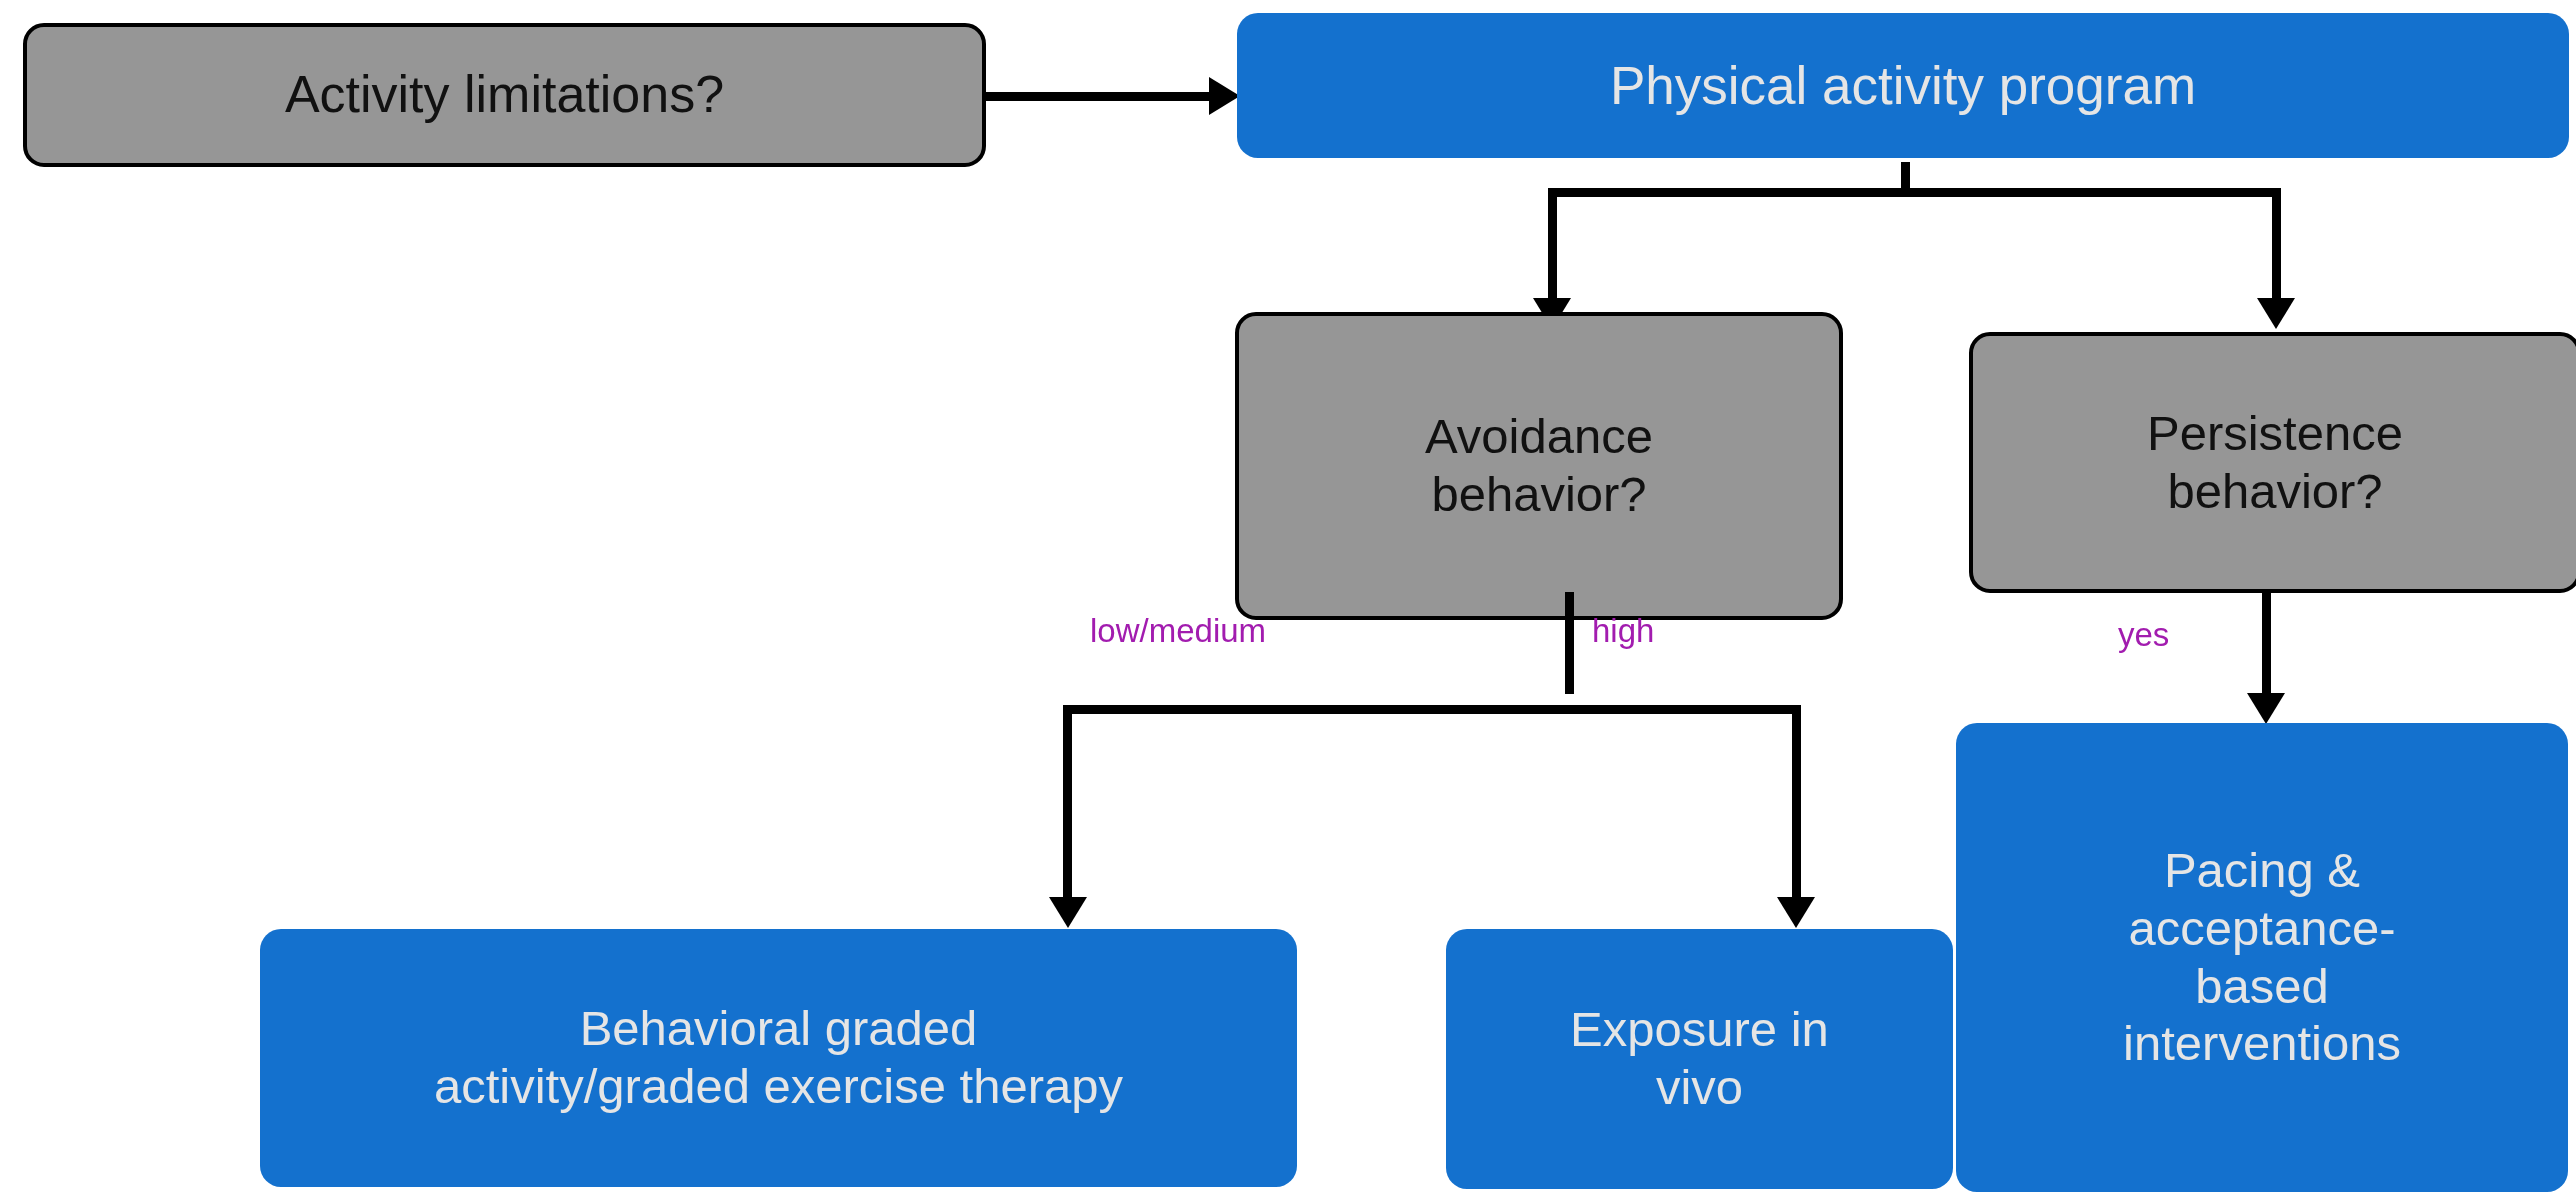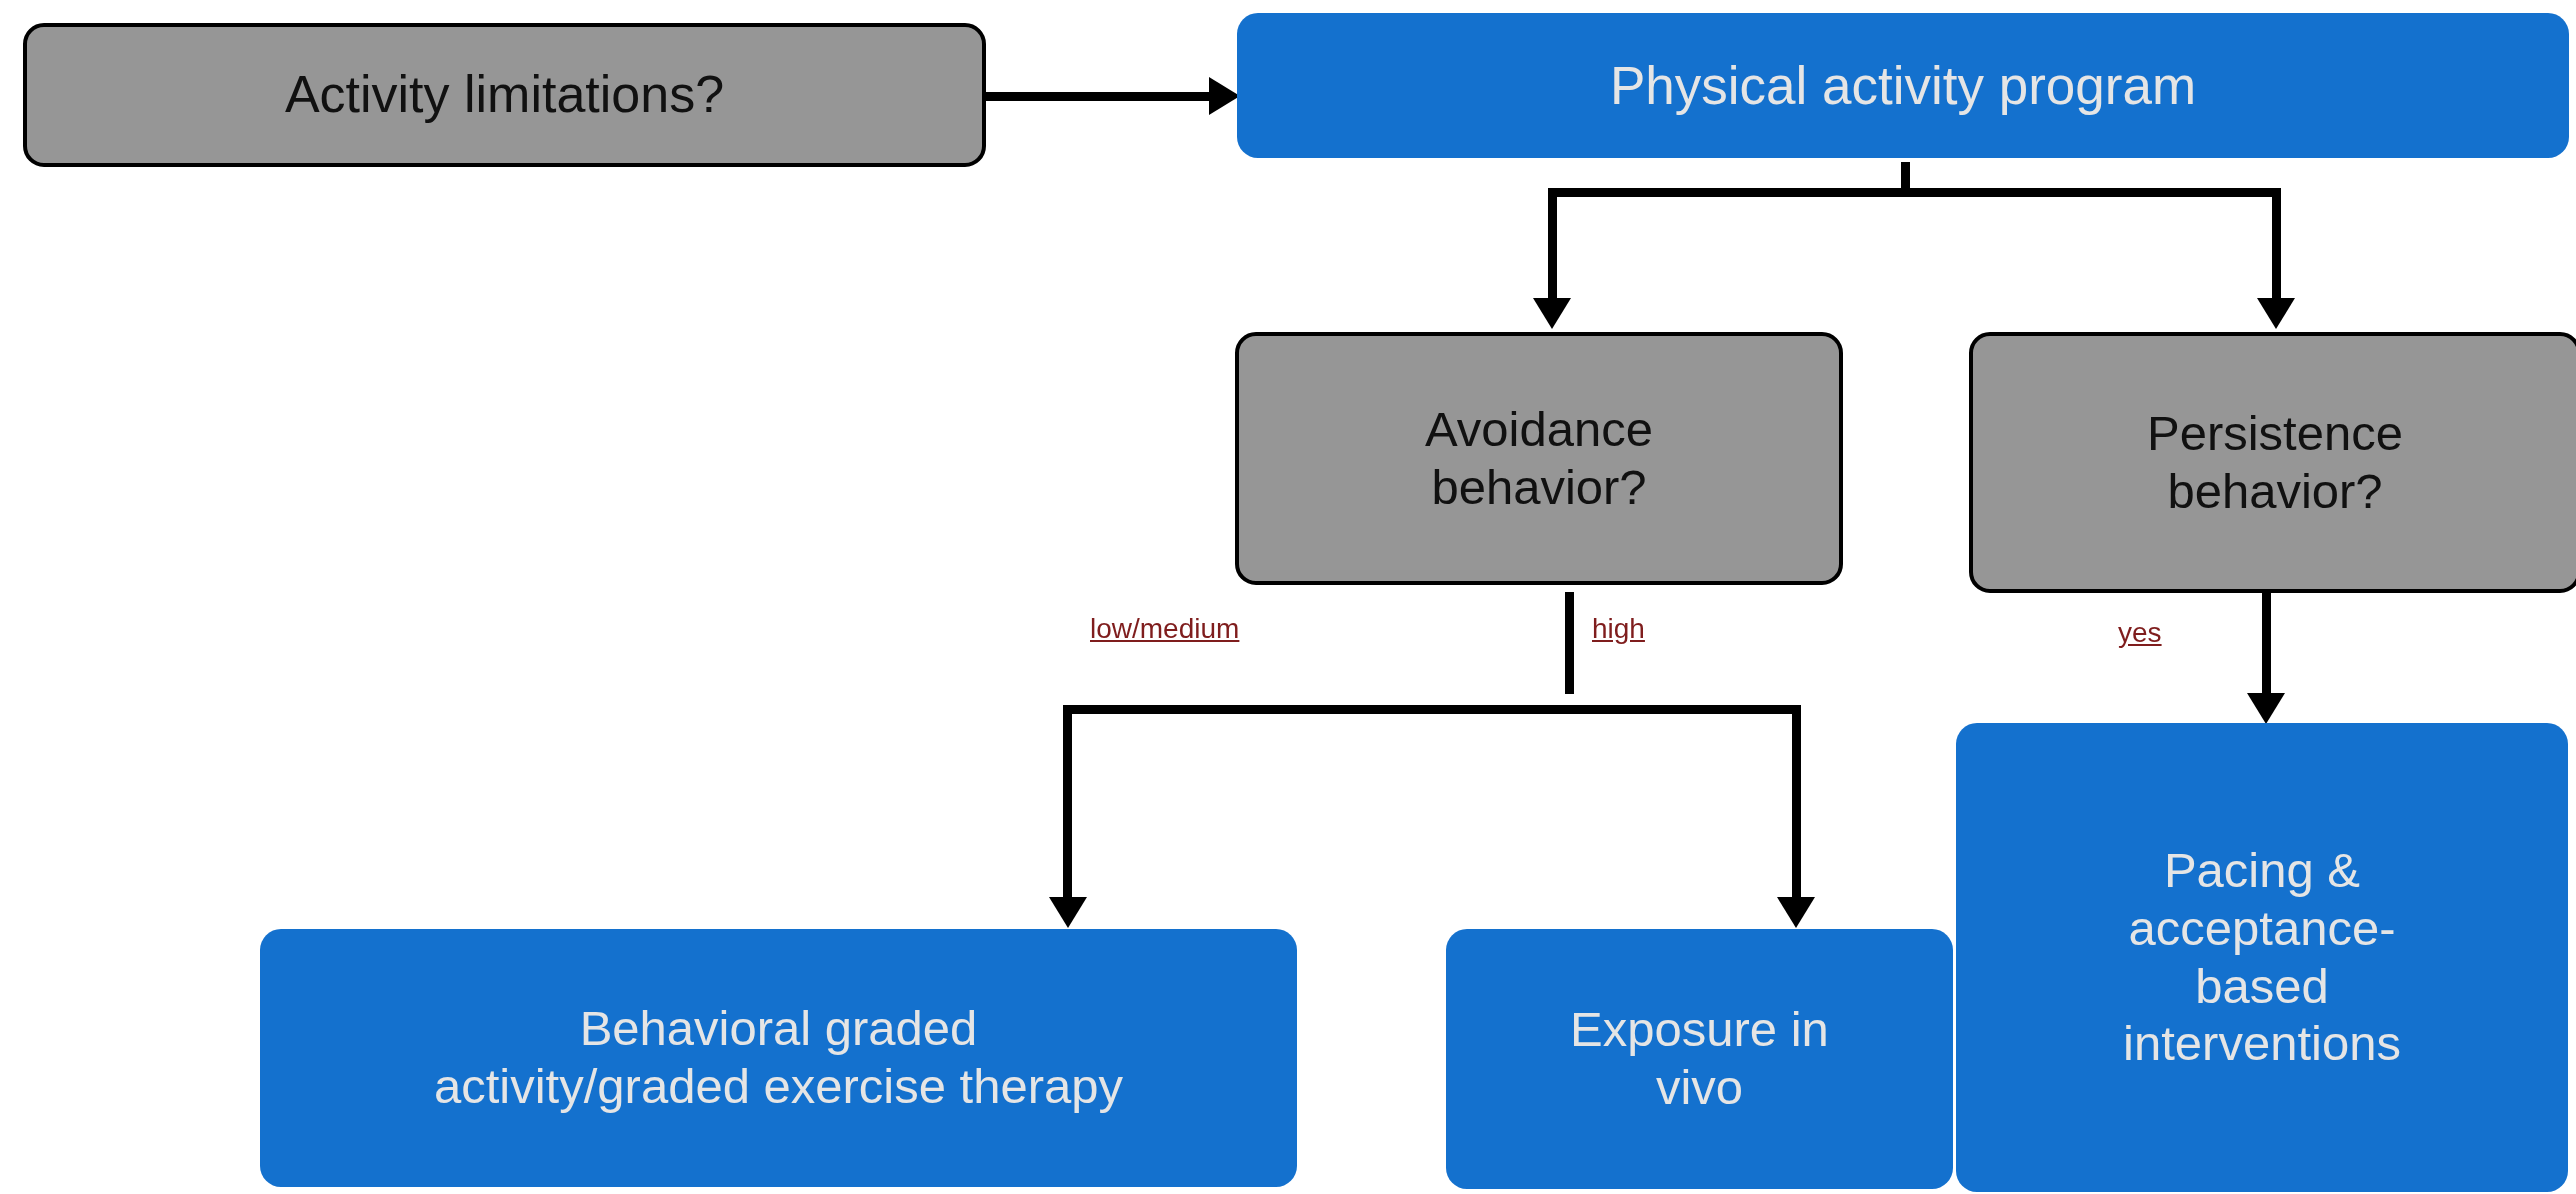--- a/index.html
+++ b/index.html
@@ -47,25 +47,24 @@
   }
   .arrow-right{
     position:absolute;
     width:0;height:0;
     border-top:19.7px solid transparent;
     border-bottom:19.7px solid transparent;
     border-left:31px solid #000000;
   }
   .edge-label{
     position:absolute;
-    color:#7f1d1d;
-    font-size:28px;
+    color:#a21caf;
+    font-size:33px;
     line-height:1.05;
     white-space:nowrap;
-    text-decoration:underline;
   }
 </style>
 </head>
 <body>
 
 <div id="canvas">
 
   <div class="node node-gray" style="left:23px; top:23px; width:963px; height:144px; font-size:52px;">Activity limitations?</div>
 
   <div class="edge edge-h" style="left:986px; top:92px; width:228px;"></div>
@@ -73,21 +72,21 @@
 
   <div class="node node-blue" style="left:1237px; top:13.3px; width:1332px; height:145px; font-size:53px;">Physical activity program</div>
 
   <div class="edge edge-v" style="left:1901px; top:162px; width:9px; height:35px;"></div>
   <div class="edge edge-h" style="left:1548px; top:188px; width:733px;"></div>
   <div class="edge edge-v" style="left:1548px; top:188px; height:112px;"></div>
   <div class="arrow-down" style="left:1533px; top:298px;"></div>
   <div class="edge edge-v" style="left:2272px; top:188px; height:112px;"></div>
   <div class="arrow-down" style="left:2257px; top:298px;"></div>
 
-  <div class="node node-gray" style="left:1235px; top:332px; width:608px; height:253px; font-size:49px;">Avoidance
+  <div class="node node-gray" style="left:1235px; top:312px; width:608px; height:308px; font-size:49px;">Avoidance
 behavior?</div>
 
   <div class="node node-gray" style="left:1953px; top:332px; width:612px; height:261px; font-size:49px;margin-left:16px;">Persistence
 behavior?</div>
 
   <div class="edge edge-v" style="left:1565px; top:592px; height:102px;"></div>
   <div class="edge edge-h" style="left:1063px; top:705px; width:738px;"></div>
   <div class="edge edge-v" style="left:1063px; top:705px; height:197px;"></div>
   <div class="arrow-down" style="left:1049px; top:897px;"></div>
   <div class="edge edge-v" style="left:1792px; top:705px; height:197px;"></div>

